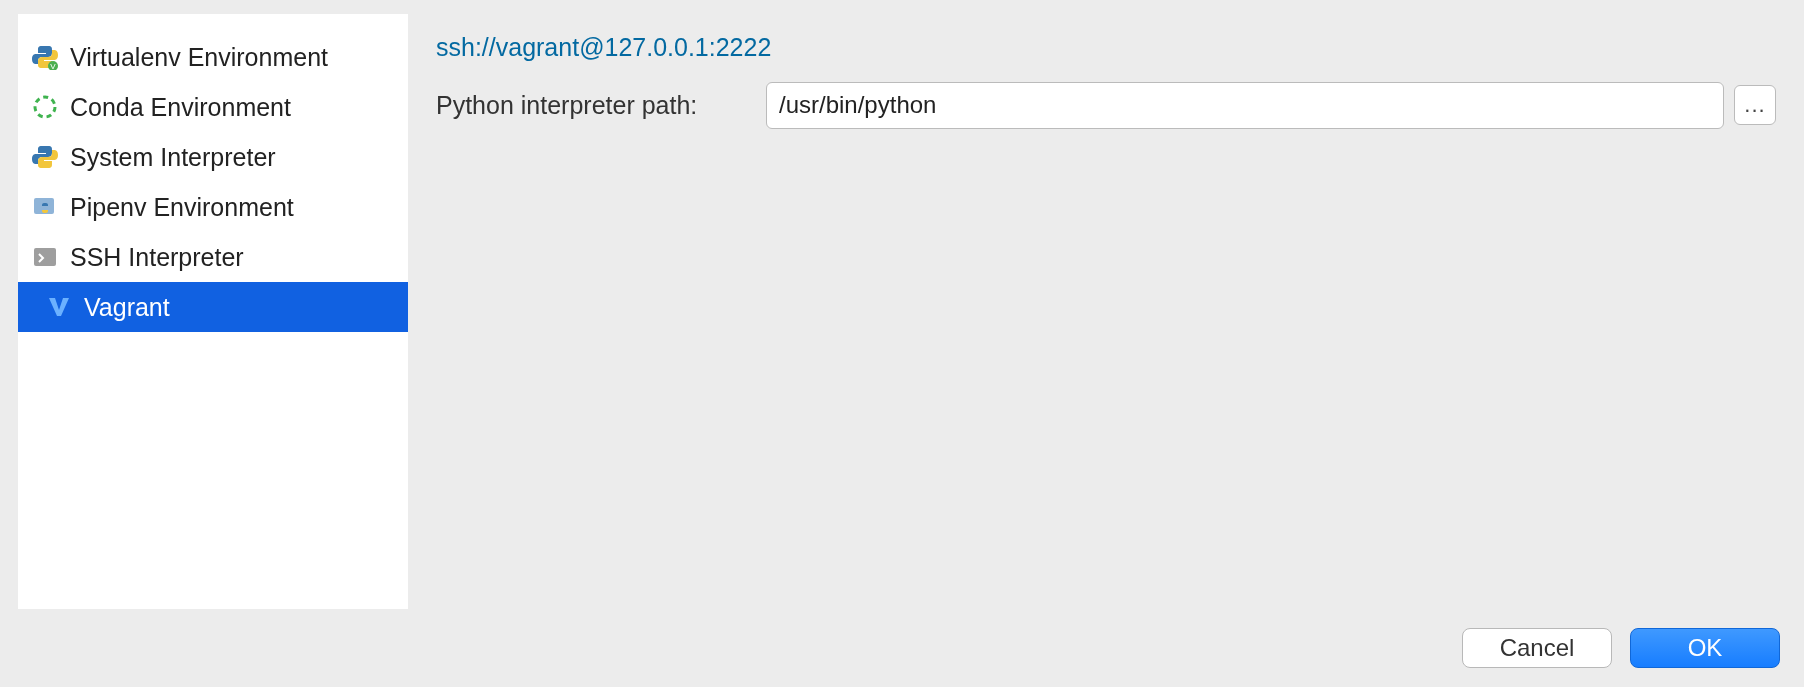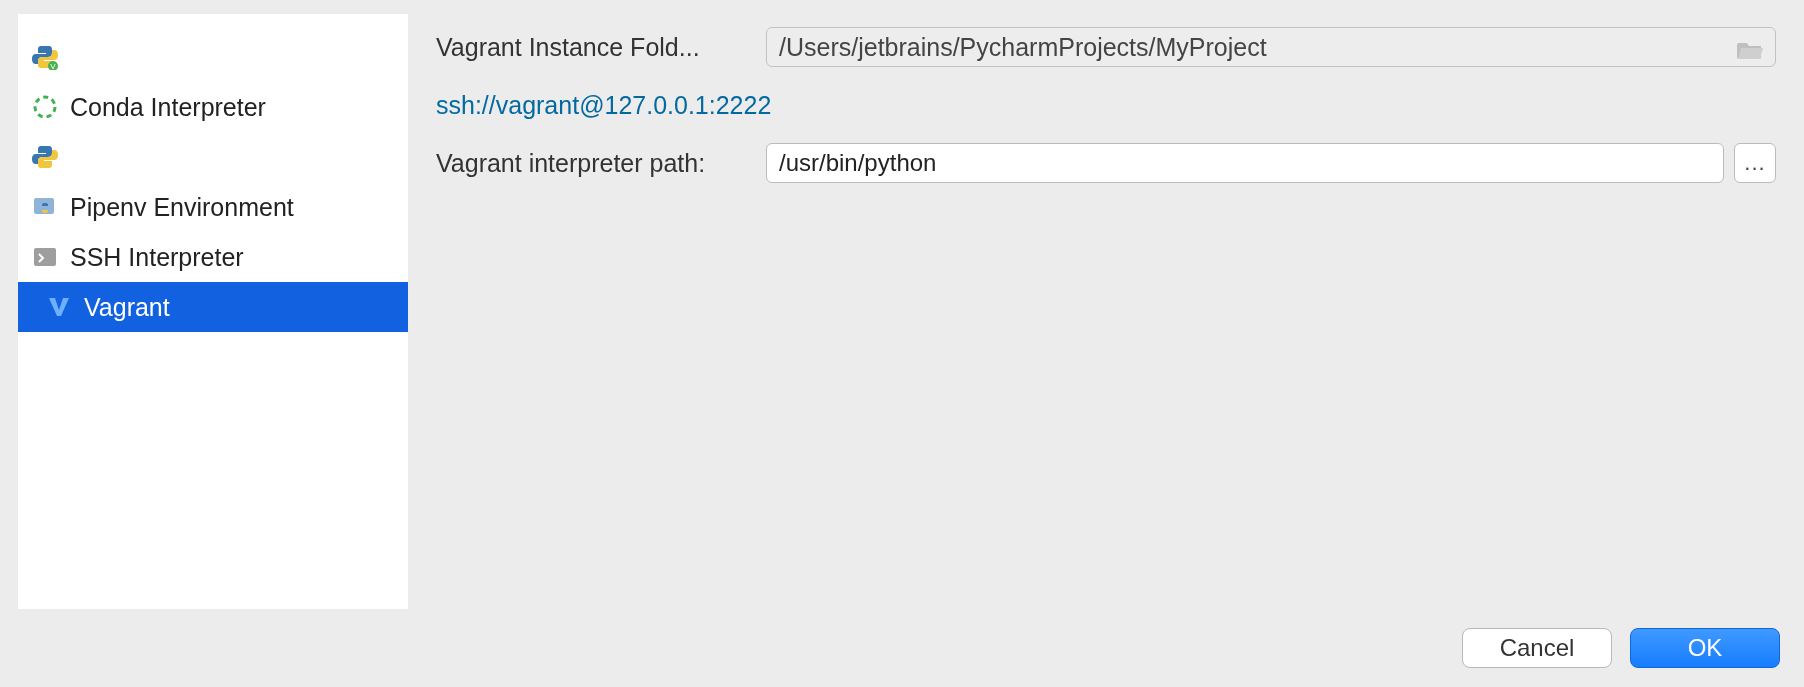--- a/index.html
+++ b/index.html
@@ -73,21 +73,21 @@
     color: #333;
   }
   .field-wrap {
     flex: 1;
     display: flex;
     align-items: center;
     gap: 10px;
   }
   .text-input {
     flex: 1;
-    height: 40px;
+    height: 47px;
     background: #ffffff;
     border: 1px solid #bbbbbb;
     border-radius: 6px;
     padding: 0 12px;
     font-size: 24px;
     color: #222;
     outline: none;
   }
   .readonly-field {
     flex: 1;
@@ -164,38 +164,40 @@
 
       <div class="sidebar-item">
         <span class="sidebar-icon">
           <svg viewBox="0 0 26 26" width="26" height="26">
             <path d="M10 2c-4 0-4 2-4 4v3h8v1H4c-2 0-4 1-4 5s2 5 4 5h2v-3c0-3 2-4 4-4h6c2 0 4-1 4-4V6c0-2 0-4-4-4h-6z" fill="#3877b0"></path>
             <path d="M16 24c4 0 4-2 4-4v-3h-8v-1h10c2 0 4-1 4-5s-2-5-4-5h-2v3c0 3-2 4-4 4h-6c-2 0-4 1-4 4v3c0 2 0 4 4 4h6z" fill="#f2c63c"></path>
             <circle cx="21" cy="22" r="5" fill="#4caf50"></circle>
             <text x="21" y="25" font-size="8" text-anchor="middle" fill="#fff">V</text>
           </svg>
         </span>
+        <span>Virtualenv Environment</span>
       </div>
 
       <div class="sidebar-item">
         <span class="sidebar-icon">
           <svg viewBox="0 0 26 26" width="26" height="26">
             <circle cx="13" cy="13" r="10" fill="none" stroke="#3fb34f" stroke-width="3" stroke-dasharray="5,4"></circle>
           </svg>
         </span>
-        <span>Conda Interpreter</span>
+        <span>Conda Environment</span>
       </div>
 
       <div class="sidebar-item">
         <span class="sidebar-icon">
           <svg viewBox="0 0 26 26" width="26" height="26">
             <path d="M10 2c-4 0-4 2-4 4v3h8v1H4c-2 0-4 1-4 5s2 5 4 5h2v-3c0-3 2-4 4-4h6c2 0 4-1 4-4V6c0-2 0-4-4-4h-6z" fill="#3877b0"></path>
             <path d="M16 24c4 0 4-2 4-4v-3h-8v-1h10c2 0 4-1 4-5s-2-5-4-5h-2v3c0 3-2 4-4 4h-6c-2 0-4 1-4 4v3c0 2 0 4 4 4h6z" fill="#f2c63c"></path>
           </svg>
         </span>
+        <span>System Interpreter</span>
       </div>
 
       <div class="sidebar-item">
         <span class="sidebar-icon">
           <svg viewBox="0 0 26 26" width="26" height="26">
             <rect x="2" y="4" width="20" height="16" rx="2" fill="#8fb4d8"></rect>
             <path d="M13 9c-3 0-3 1-3 3h6c0-2 0-3-3-3z" fill="#3877b0"></path>
             <path d="M13 19c3 0 3-1 3-3h-6c0 2 0 3 3 3z" fill="#f2c63c"></path>
           </svg>
         </span>
@@ -220,43 +222,29 @@
         </span>
         <span>Vagrant</span>
       </div>
 
 
 
     </div>
 
     <div class="content">
 
-      <div class="row">
-        <div class="row-label">Vagrant Instance Fold...</div>
-        <div class="field-wrap">
-          <div class="readonly-field">
-            <span>/Users/jetbrains/PycharmProjects/MyProject</span>
-            <span class="folder-icon">
-              <svg viewBox="0 0 26 20" width="26" height="20">
-                <path d="M2 3h8l2 3h12v11a2 2 0 0 1-2 2H2a2 2 0 0 1-2-2V5a2 2 0 0 1 2-2z" fill="#9a9a9a"></path>
-                <path d="M4 8h22l-3 11H1l3-11z" fill="#b8b8b8"></path>
-              </svg>
-            </span>
-          </div>
-        </div>
-      </div>
 
       <div class="row">
         <div class="field-wrap">
           <span class="link-text">ssh://vagrant@127.0.0.1:2222</span>
         </div>
       </div>
 
       <div class="row">
-        <div class="row-label">Vagrant interpreter path:</div>
+        <div class="row-label">Python interpreter path:</div>
         <div class="field-wrap">
           <input class="text-input" type="text" value="/usr/bin/python" style="">
           <div class="browse-btn">...</div>
         </div>
       </div>
 
     </div>
   </div>
 
   <div class="footer">

